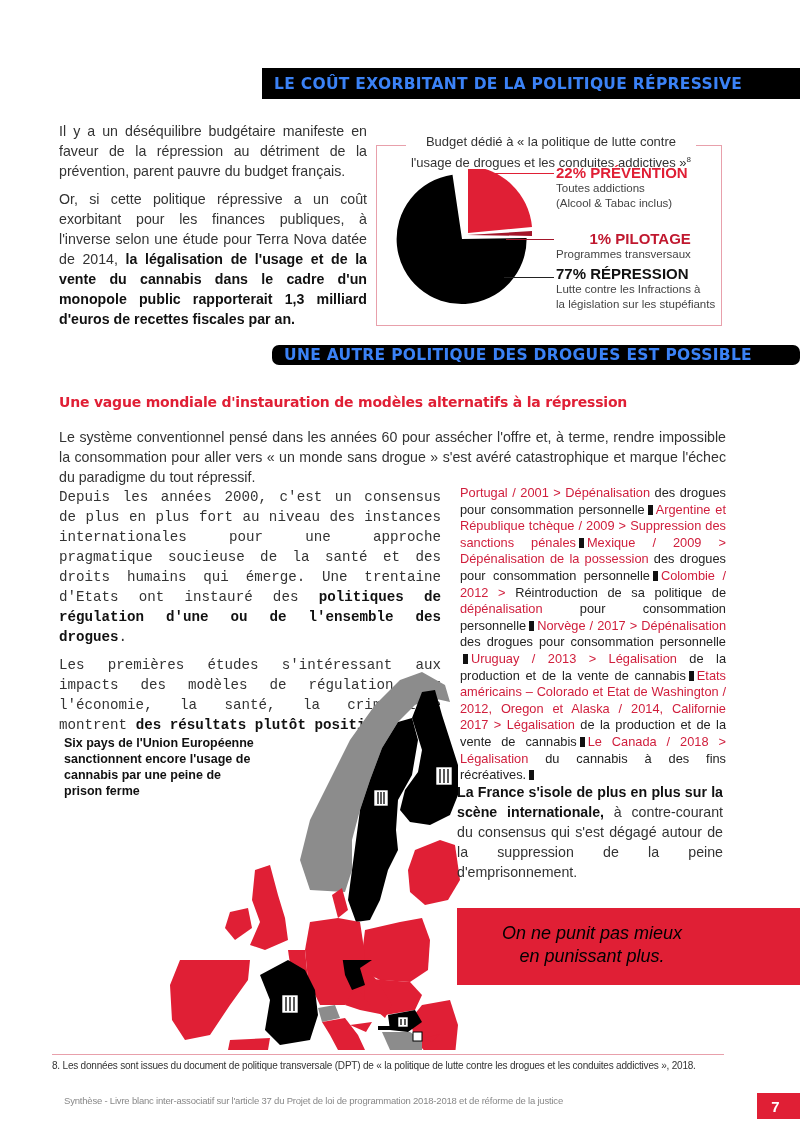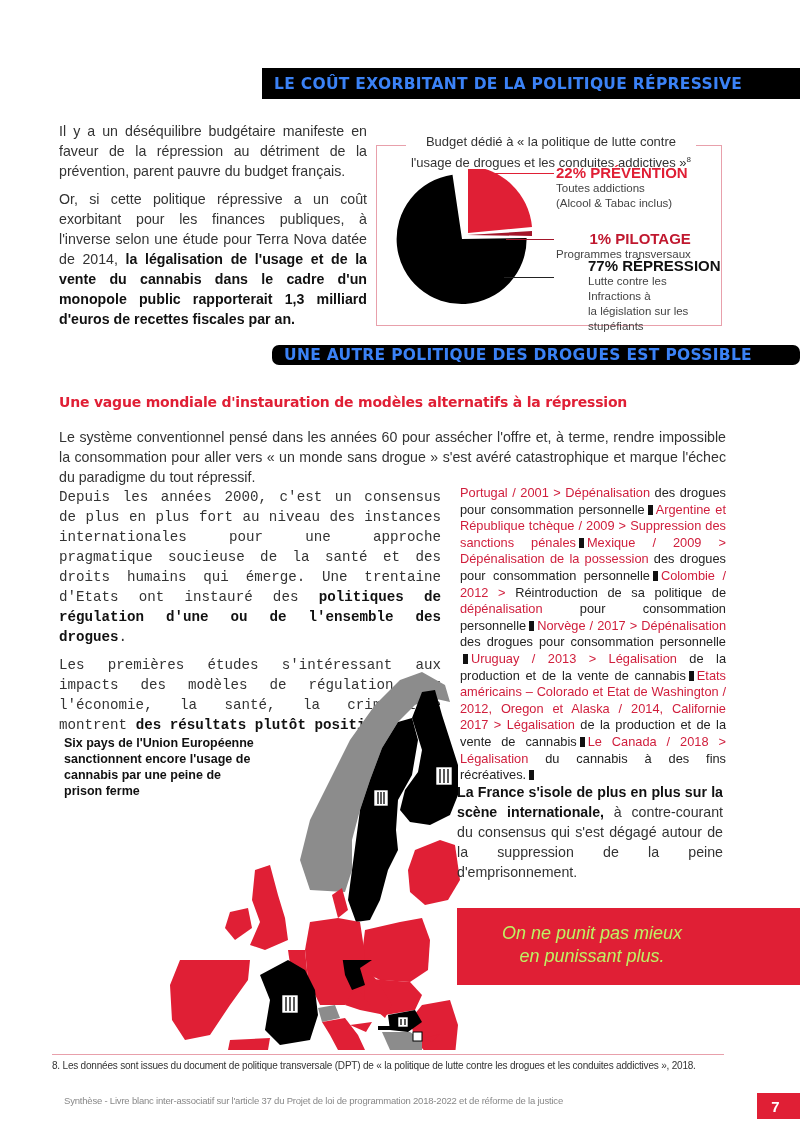--- a/index.html
+++ b/index.html
@@ -40,21 +40,21 @@
   #timeline .hl { color: #d01e3c; }
   #timeline .sq { display: inline-block; width: 5px; height: 10px; background: #111; margin: 0 3px; vertical-align: -1px; }
 
   #map { position: absolute; left: 160px; top: 660px; }
   #map-caption { position: absolute; left: 64px; top: 735px; width: 190px; font-size: 12.5px; line-height: 16px; font-weight: bold; color: #111; }
 
   #france-para { position: absolute; left: 457px; top: 782px; width: 266px; font-size: 14.2px; line-height: 20px; color: #333; text-align: justify; }
   #france-para b { color: #111; }
 
   #quote-box { position: absolute; left: 457px; top: 908px; width: 343px; height: 77px; background: #e01f35; }
-  #quote-text { position: absolute; left: 25px; top: 14px; width: 220px; text-align: center; color: #bef264; font-style: italic; font-size: 18px; line-height: 23px; }
+  #quote-text { position: absolute; left: 25px; top: 14px; width: 220px; text-align: center; color: #000000; font-style: italic; font-size: 18px; line-height: 23px; }
 
   #footnote-rule { position: absolute; left: 52px; top: 1054px; width: 672px; height: 1px; background: #e8a0ab; }
   #footnote { position: absolute; left: 52px; top: 1060px; font-size: 10px; color: #333; letter-spacing: -0.2px; white-space: nowrap; }
   #footer-text { position: absolute; left: 64px; top: 1095px; font-size: 9.5px; color: #888; letter-spacing: -0.2px; white-space: nowrap; }
   #page-num { position: absolute; left: 757px; top: 1093px; width: 43px; height: 26px; background: #e01f35; color: #fff; font-weight: bold; font-size: 15px; display: flex; align-items: center; justify-content: center; padding-right: 6px; }
 </style>
 </head>
 <body>
 
 <div id="bar1" class="section-bar">
@@ -87,21 +87,21 @@
 
   <div class="pie-label" style="top:40px;">
     <div class="head" style="color:#e01f35;">22% PRÉVENTION</div>
     <div>Toutes addictions</div>
     <div>(Alcool &amp; Tabac inclus)</div>
   </div>
   <div class="pie-label" style="top:106px;text-align:right;">
     <div class="head" style="color:#c0182f;">1% PILOTAGE</div>
     <div>Programmes transversaux</div>
   </div>
-  <div class="pie-label" style="top:133px;margin-left:32px;">
+  <div class="pie-label" style="top:141px;">
     <div class="head" style="color:#111;">77% RÉPRESSION</div>
     <div>Lutte contre les Infractions à</div>
     <div>la législation sur les stupéfiants</div>
   </div>
 </div>
 
 <div id="bar2" class="section-bar">
   <span>UNE AUTRE POLITIQUE DES DROGUES EST POSSIBLE</span>
 </div>
 
@@ -204,14 +204,14 @@
 
 <div id="quote-box">
   <div id="quote-text">
     <div>On ne punit pas mieux</div>
     <div>en punissant plus.</div>
   </div>
 </div>
 
 <div id="footnote-rule"></div>
 <div id="footnote">8. Les données sont issues du document de politique transversale (DPT) de « la politique de lutte contre les drogues et les conduites addictives », 2018.</div>
-<div id="footer-text">Synthèse - Livre blanc inter-associatif sur l'article 37 du Projet de loi de programmation 2018-2022 et de réforme de la justice</div>
+<div id="footer-text">Synthèse - Livre blanc inter-associatif sur l'article 37 du Projet de loi de programmation 2018-2018 et de réforme de la justice</div>
 <div id="page-num">7</div>
 
 </body></html>

